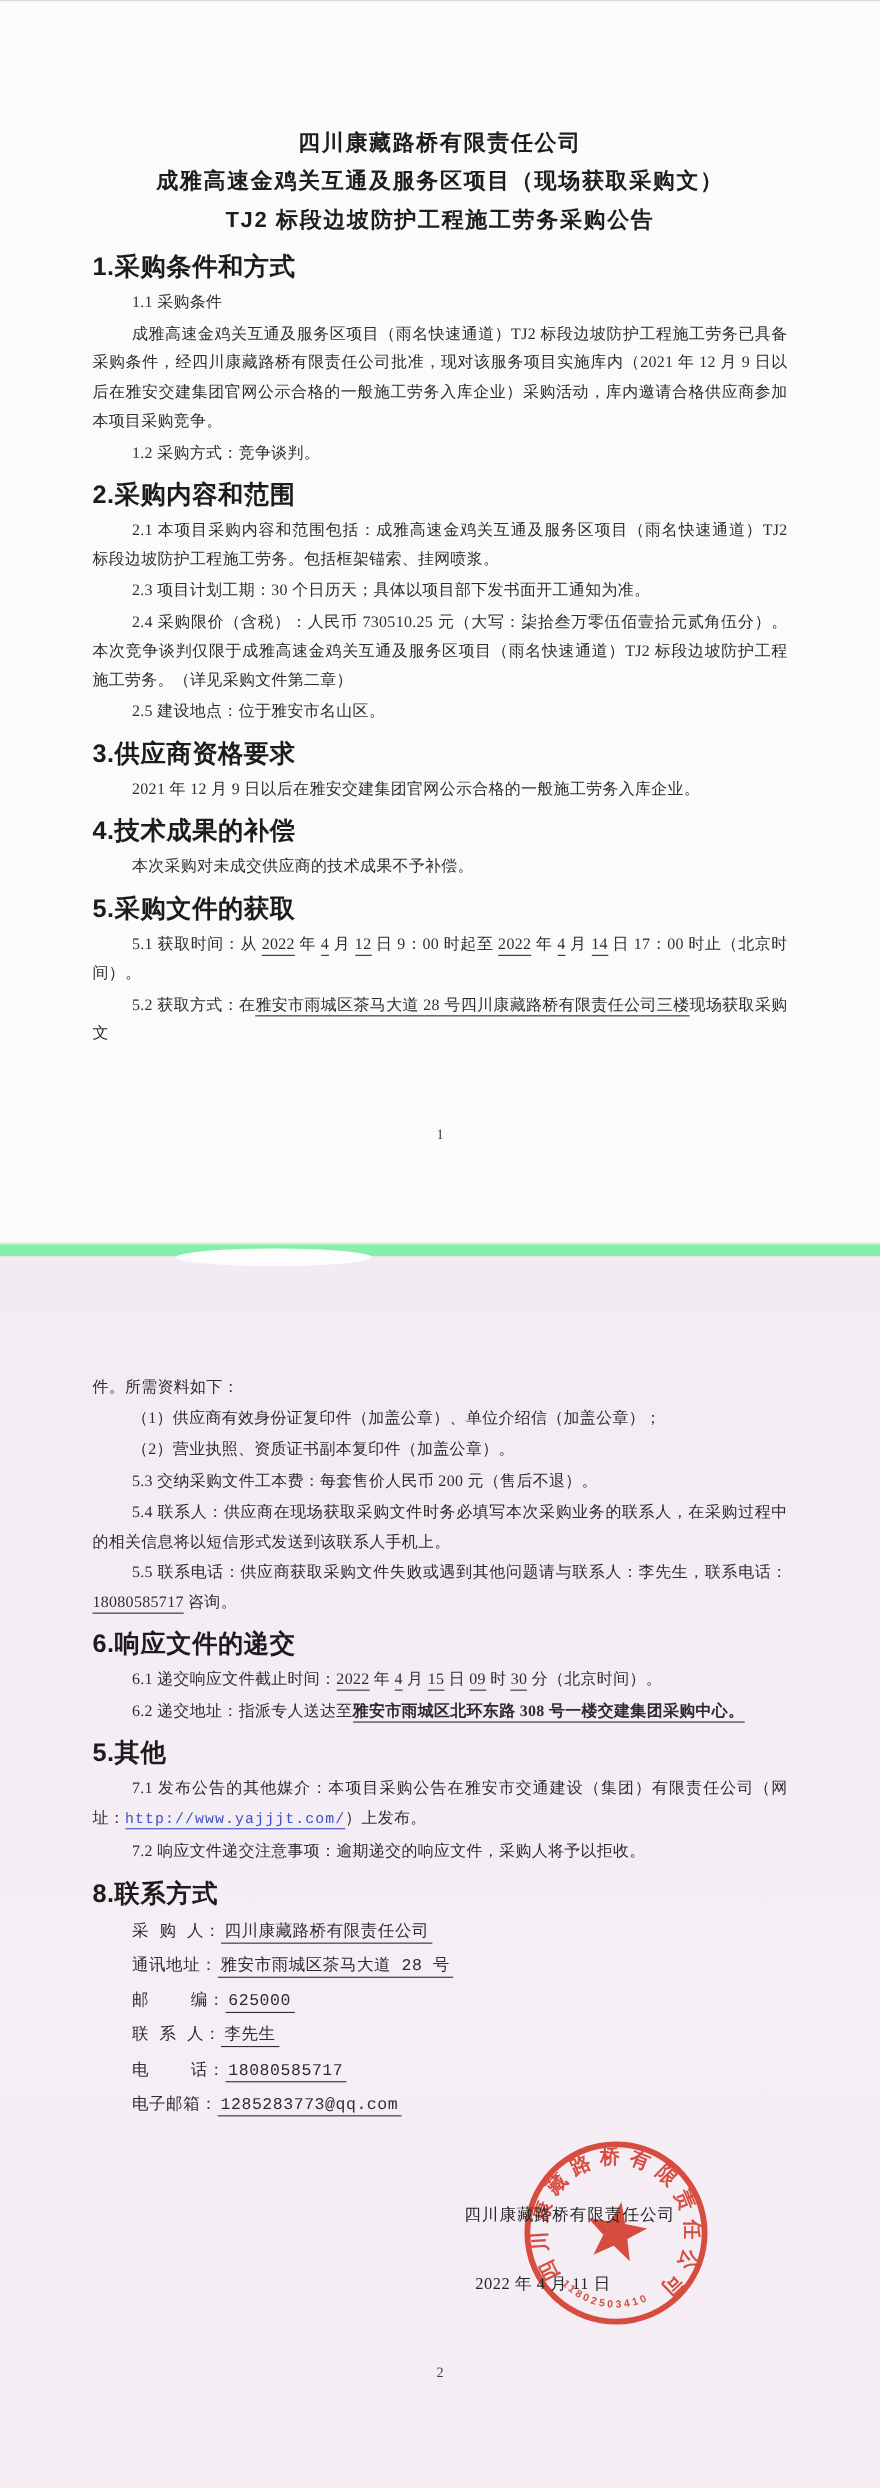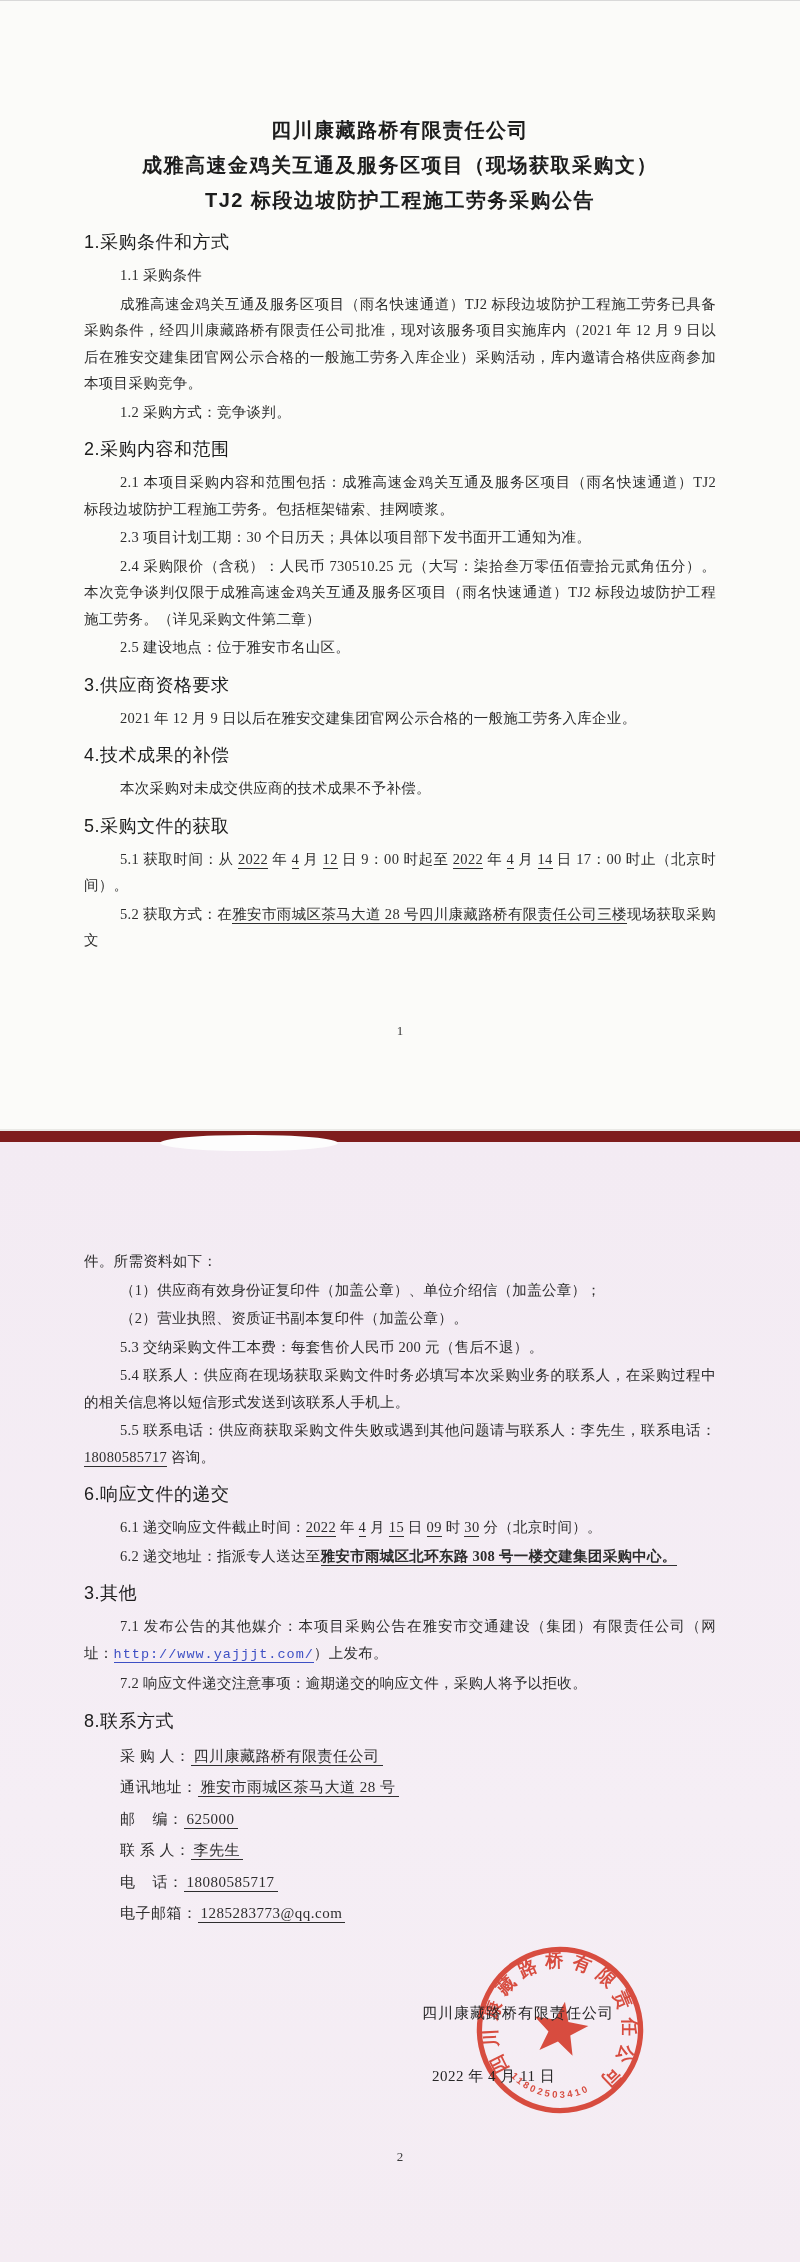--- a/index.html
+++ b/index.html
@@ -1,39 +1,39 @@
 <!DOCTYPE html>
 <html><head>
 <meta charset="utf-8">
 <style>
   html,body{margin:0;padding:0;background:#ffffff;}
   .canvas{position:relative;width:800px;height:2262px;margin:0 auto;overflow:hidden;
-          background:#7f1d1d;font-family:"Liberation Serif","DejaVu Serif",serif;color:#2d2d2d;
+          background:#86efac;font-family:"Liberation Serif","DejaVu Serif",serif;color:#2d2d2d;
           border-top:1px solid #d9d9d9;}
   .page{position:absolute;left:0;width:800px;box-sizing:border-box;}
   .page1{top:0;height:1130px;background:#fbfbf9;border-bottom:2px solid #e9e9e6;padding:112px 84px 0;}
   .page2{top:1141px;height:1121px;background:linear-gradient(180deg,#f3ebf3 0%,#f5eef5 60%,#f4ecf3 100%);
          padding:104px 84px 0;}
   .torn{position:absolute;left:160px;top:-7px;width:178px;height:16px;background:#fdfdfd;
         border-radius:50%;}
   .t-line{text-align:center;font-family:"Liberation Sans","DejaVu Sans",sans-serif;font-weight:700;
           font-size:20px;line-height:35px;letter-spacing:1.5px;color:#1d1d1d;}
-  .h2{font-family:"Liberation Sans","DejaVu Sans",sans-serif;font-weight:400;font-size:18px;
+  .h2{font-family:"Liberation Sans","DejaVu Sans",sans-serif;font-weight:700;font-size:23px;
       line-height:24px;margin:12px 0 8px;letter-spacing:.5px;color:#1c1c1c;}
   .para{font-size:14.5px;line-height:26.5px;margin:2px 0;text-align:justify;text-indent:36px;
         letter-spacing:.3px;}
   .para.flush{text-indent:0;}
   .u{border-bottom:1px solid #2e2e2e;padding-bottom:1px;margin-top:32px;}
   .b{font-weight:700;}
   .link{color:#3d4fc4;border-bottom:1px solid #3d4fc4;text-decoration:none;cursor:pointer;
         font-family:"Liberation Mono","DejaVu Sans Mono",monospace;font-size:13.5px;letter-spacing:1px;}
   .pageno{position:absolute;left:0;right:0;text-align:center;font-size:13px;color:#3a3a3a;}
   .page1 .pageno{top:1022px;}
   .page2 .pageno{top:1007px;}
-  .contacts{margin:0 0 0 36px;}
+  .contacts{margin:0 0 0 36px;font-family:Liberation Mono, monospace;}
   .contact-row{font-size:15px;line-height:31.5px;white-space:pre;letter-spacing:.5px;}
   .contact-row .val{border-bottom:1px solid #2e2e2e;padding:0 3px 1px;}
   .signature{position:absolute;left:422px;top:862px;font-size:15px;letter-spacing:1px;color:#262626;}
   .date{position:absolute;left:432px;top:925px;font-size:15px;letter-spacing:.5px;color:#262626;}
   .seal{position:absolute;left:472px;top:800px;width:176px;height:176px;opacity:.88;
         mix-blend-mode:multiply;}
   .seal-company{font-family:"Liberation Sans","DejaVu Sans",sans-serif;font-weight:700;
         font-size:17px;letter-spacing:7px;}
   .seal-serial{font-family:"Liberation Sans","DejaVu Sans",sans-serif;font-weight:700;
         font-size:9px;letter-spacing:2.5px;}
@@ -75,21 +75,21 @@
     <div id="p2-blocks">
         <div class="para flush">件。所需资料如下：</div>
         <div class="para">（1）供应商有效身份证复印件（加盖公章）、单位介绍信（加盖公章）；</div>
         <div class="para">（2）营业执照、资质证书副本复印件（加盖公章）。</div>
         <div class="para">5.3 交纳采购文件工本费：每套售价人民币 200 元（售后不退）。</div>
         <div class="para">5.4 联系人：供应商在现场获取采购文件时务必填写本次采购业务的联系人，在采购过程中的相关信息将以短信形式发送到该联系人手机上。</div>
         <div class="para"><span>5.5 联系电话：供应商获取采购文件失败或遇到其他问题请与联系人：李先生，联系电话：</span><span class="u">18080585717</span><span> 咨询。</span></div>
         <div class="h2">6.响应文件的递交</div>
         <div class="para"><span>6.1 递交响应文件截止时间：</span><span class="u">2022</span><span> 年 </span><span class="u">4</span><span> 月 </span><span class="u">15</span><span> 日 </span><span class="u">09</span><span> 时 </span><span class="u">30</span><span> 分（北京时间）。</span></div>
         <div class="para"><span>6.2 递交地址：指派专人送达至</span><span class="u b">雅安市雨城区北环东路 308 号一楼交建集团采购中心。</span></div>
-        <div class="h2">3.其他</div>
+        <div class="h2">5.其他</div>
         <div class="para"><span>7.1 发布公告的其他媒介：本项目采购公告在雅安市交通建设（集团）有限责任公司（网址：</span><a class="link">http://www.yajjjt.com/</a><span>）上发布。</span></div>
         <div class="para">7.2 响应文件递交注意事项：逾期递交的响应文件，采购人将予以拒收。</div>
         <div class="h2">8.联系方式</div>
       </div>
     <div class="contacts" id="contacts">
         <div class="contact-row"><span>采 购 人：</span><span class="val">四川康藏路桥有限责任公司</span></div>
         <div class="contact-row"><span>通讯地址：</span><span class="val">雅安市雨城区茶马大道 28 号</span></div>
         <div class="contact-row"><span>邮    编：</span><span class="val">625000</span></div>
         <div class="contact-row"><span>联 系 人：</span><span class="val">李先生</span></div>
         <div class="contact-row"><span>电    话：</span><span class="val">18080585717</span></div>

